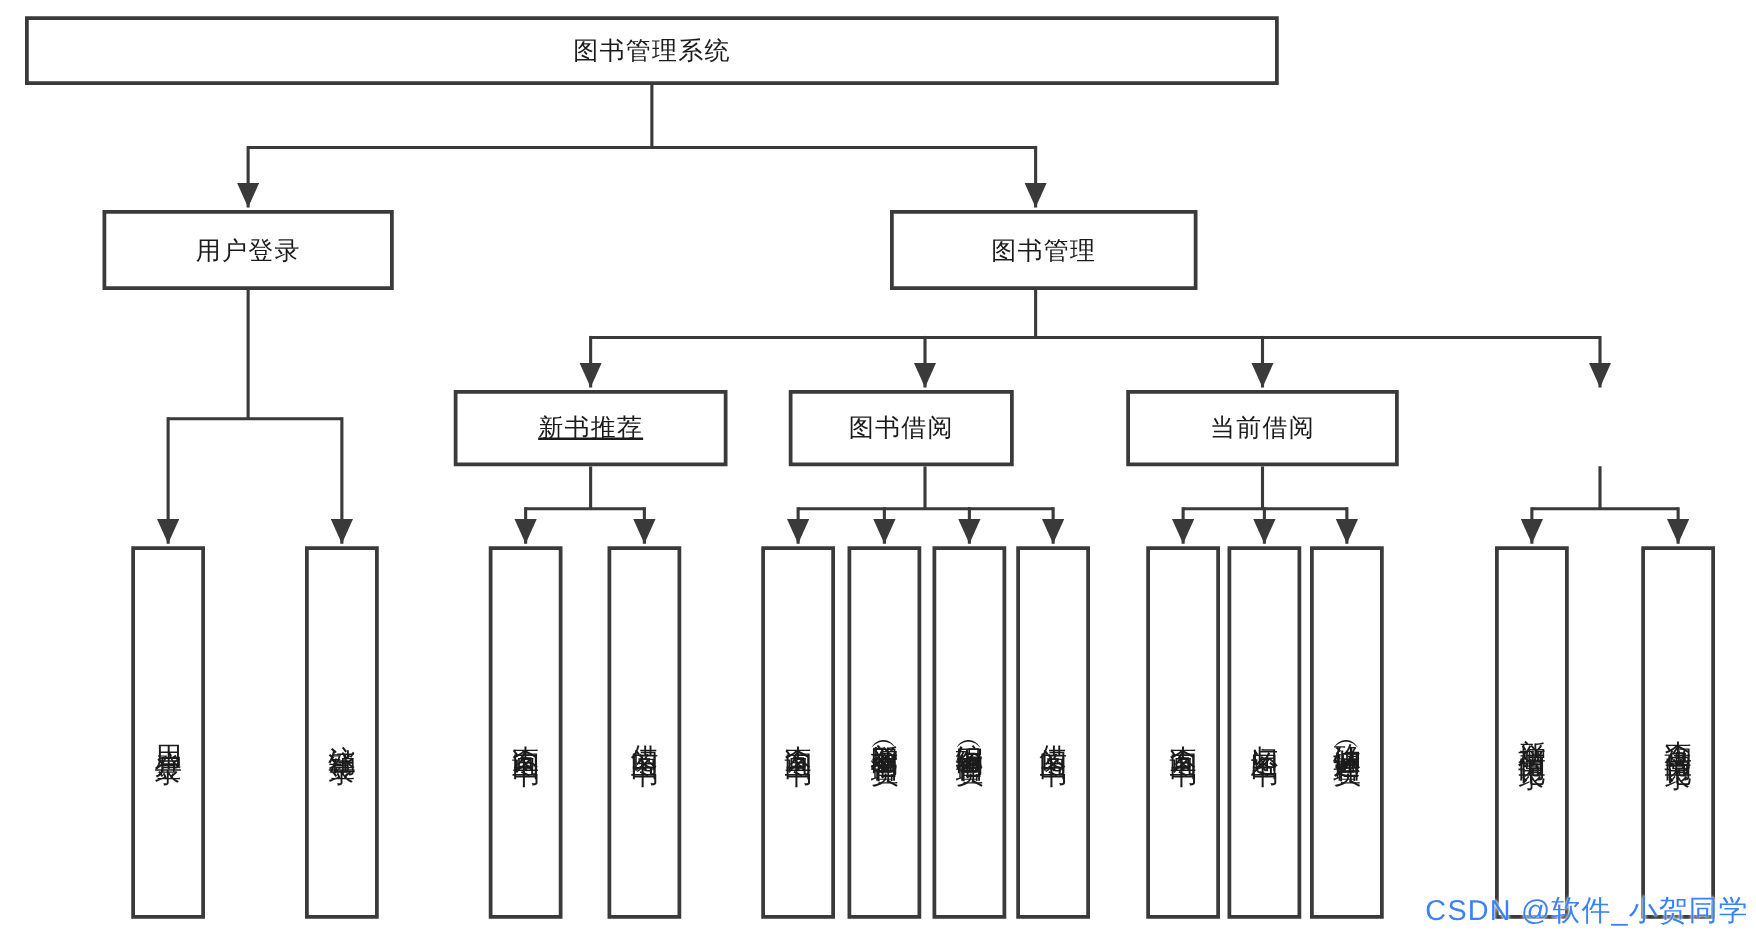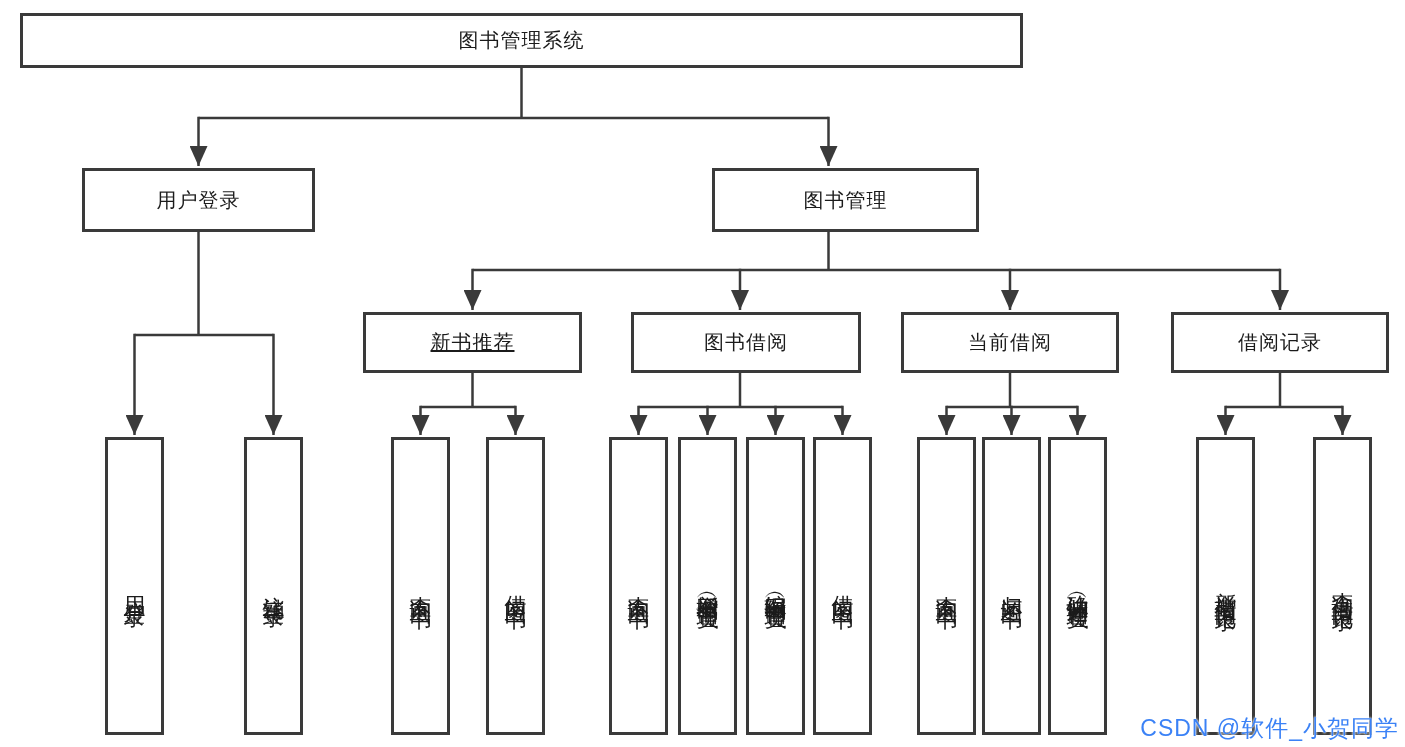--- a/index.html
+++ b/index.html
@@ -37,24 +37,24 @@
     text-orientation: mixed;
     font-size: 22px;
     letter-spacing: 4px;
     line-height: 1.1;
     white-space: nowrap;
   }
   .v-label.long { letter-spacing: 2px; }
   
   .root-box  { left: 20px;  top: 13px;  width: 1003px; height: 55px; }
   .l2a { left: 82px;  top: 168px; width: 233px; height: 64px; }
-  .l2b { left: 712px; top: 168px; width: 267px; height: 64px; }
+  .l2b { left: 712px; top: 168px; width: 246px; height: 64px; }
   .l3  { top: 312px; height: 61px; }
   .l3a { left: 363px;  width: 219px; text-decoration: underline; }
-  .l3b { left: 631px;  width: 230px; }
+  .l3b { left: 631px;  width: 180px; }
   .l3c { left: 901px;  width: 218px; }
   .l3d { left: 1171px; width: 218px; }
   .leaf { top: 437px; height: 298px; width: 59px; }
   .pA1 { left: 105px; }  .pA2 { left: 244px; }
   .pB1 { left: 391px; }  .pB2 { left: 486px; }
   .pC1 { left: 609px; }  .pC2 { left: 678px; }  .pC3 { left: 746px; }  .pC4 { left: 813px; }
   .pD1 { left: 917px; }  .pD2 { left: 982px; }  .pD3 { left: 1048px; }
   .pE1 { left: 1196px; } .pE2 { left: 1313px; }
   .watermark {
     position: absolute;
@@ -141,23 +141,20 @@
 
   <div class="node l3 l3a">
     <span class="h-label">新书推荐</span>
   </div>
   <div class="node l3 l3b">
     <span class="h-label">图书借阅</span>
   </div>
   <div class="node l3 l3c">
     <span class="h-label">当前借阅</span>
   </div>
-  <div class="node l3 l3d">
-    <span class="h-label">借阅记录</span>
-  </div>
 
   <div class="node leaf pA1">
     <span class="v-label">用户登录</span>
   </div>
   <div class="node leaf pA2">
     <span class="v-label">注销登录</span>
   </div>
 
   <div class="node leaf pB1">
     <span class="v-label">查询图书</span>

